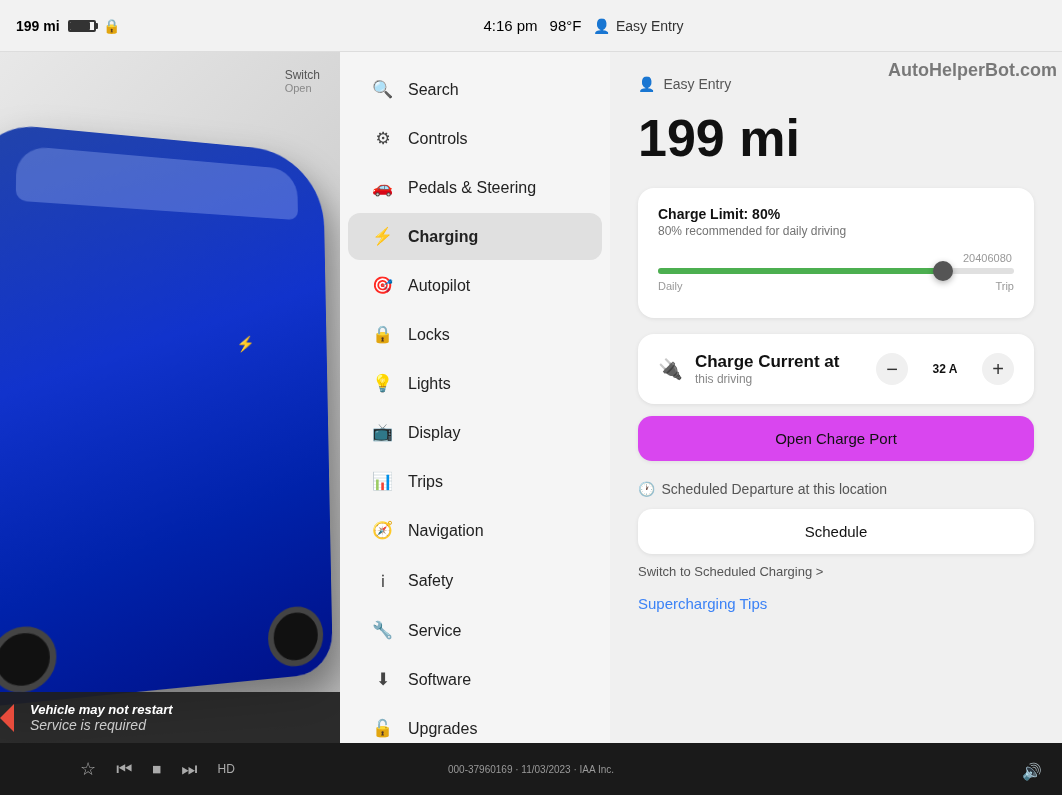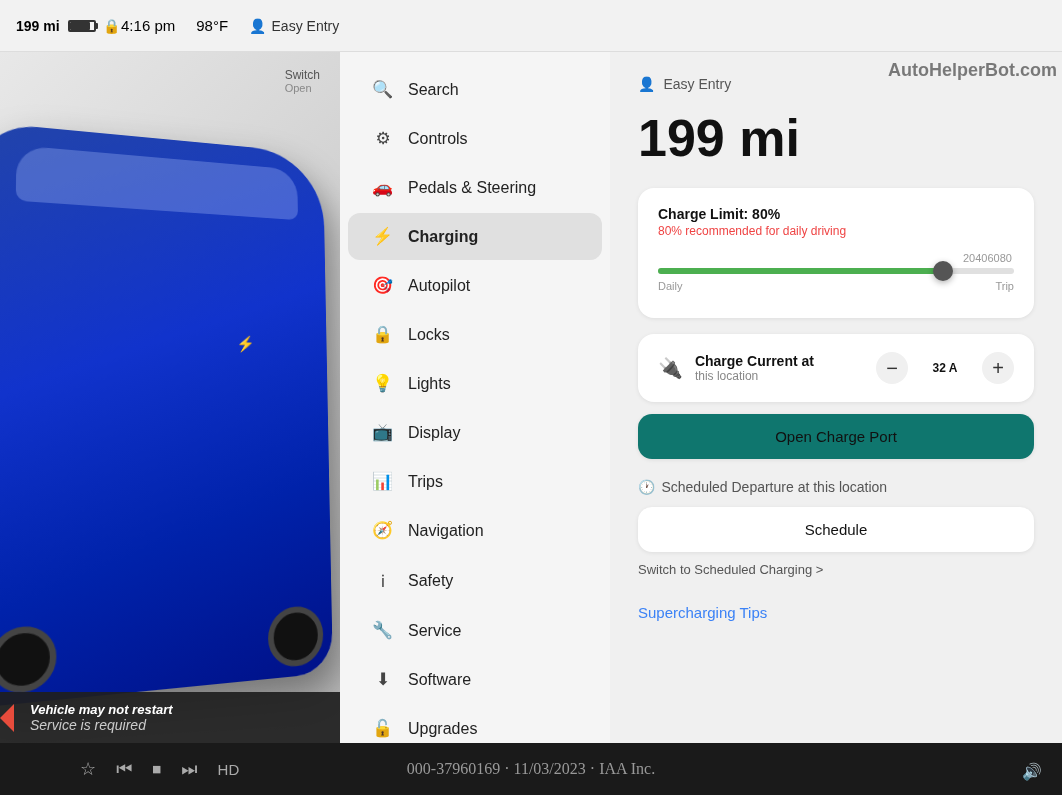--- a/index.html
+++ b/index.html
@@ -60,22 +60,22 @@
     .battery-fill {
       width: 85%;
       height: 100%;
       background: #333;
       border-radius: 1px;
     }
     .status-center {
       flex: 1;
       display: flex;
       align-items: center;
-      justify-content: flex-start;
-      gap: 21px;
+      justify-content: center;
+      gap: 12px;
       font-size: 15px;
       font-weight: 500;
     }
     .status-right {
       display: flex;
       align-items: center;
       gap: 8px;
       font-size: 14px;
       font-weight: 500;
     }
@@ -262,21 +262,21 @@
       box-shadow: 0 1px 4px rgba(0,0,0,0.08);
     }
     .charge-limit-title {
       font-size: 14px;
       font-weight: 600;
       color: #111;
       margin-bottom: 2px;
     }
     .charge-limit-sub {
       font-size: 12px;
-      color: #ef4444;
+      color: #737373;
       margin-bottom: 14px;
     }
     .slider-container {
       position: relative;
       margin-bottom: 8px;
     }
     .slider-labels {
       display: flex;
       justify-content: flex-end;
       font-size: 11px;
@@ -331,21 +331,21 @@
     }
     .charge-current-row {
       display: flex;
       align-items: center;
       gap: 12px;
     }
     .charge-current-label {
       flex: 1;
     }
     .charge-current-title {
-      font-size: 14px;
+      font-size: 17px;
       font-weight: 600;
       color: #111;
     }
     .charge-current-sub {
       font-size: 12px;
       color: #888;
     }
     .charge-controls {
       display: flex;
       align-items: center;
@@ -380,21 +380,21 @@
       font-size: 20px;
       cursor: pointer;
       display: flex;
       align-items: center;
       justify-content: center;
       color: #333;
     }
 
     
     .open-port-btn {
-      background: #0f766e;
+      background: #d946ef;
       border: none;
       border-radius: 14px;
       padding: 14px 20px;
       font-size: 15px;
       font-weight: 500;
       color: #111;
       cursor: pointer;
       width: 100%;
       text-align: center;
       box-shadow: 0 1px 4px rgba(0,0,0,0.08);
@@ -429,21 +429,21 @@
     }
     .switch-charging-link {
       font-size: 13px;
       color: #555;
       cursor: pointer;
     }
     .supercharging-link {
       font-size: 15px;
       color: #3b82f6;
       cursor: pointer;
-      margin-top: 27px;
+      margin-top: 16px;
       display: block;
     }
 
     
     .bottom-bar {
       position: absolute;
       bottom: 0;
       left: 0;
       right: 0;
       height: 52px;
@@ -474,22 +474,21 @@
       top: 60px;
       right: 5px;
       font-size: 18px;
       font-weight: 700;
       color: rgba(0,0,0,0.5);
       pointer-events: none;
       z-index: 100;
     }
     .bottom-text {
       color: #999;
-      font-size: 16px;
-      font-family: Liberation Serif, serif;
+      font-size: 10px;
     }
     .bottom-right-icon {
       position: absolute;
       right: 20px;
       bottom: 14px;
       color: #888;
       font-size: 16px;
     }
   </style>
 </head>
@@ -631,21 +630,21 @@
       </div>
     </div>
   </div>
 
   
   <div class="charge-current-card">
     <div class="charge-current-row">
       <span style="font-size:20px;">🔌</span>
       <div class="charge-current-label">
         <div class="charge-current-title">Charge Current at</div>
-        <div class="charge-current-sub">this location</div>
+        <div class="charge-current-sub">this driving</div>
       </div>
       <div class="charge-controls">
         <button class="charge-btn">−</button>
         <span class="charge-value">32 A</span>
         <button class="charge-plus">+</button>
       </div>
     </div>
   </div>
 
   
@@ -663,17 +662,17 @@
 
   <span class="supercharging-link">Supercharging Tips</span>
 </div>
 
 <div class="bottom-bar">
   <div class="bottom-controls">
     <span class="bottom-ctrl-icon">☆</span>
     <span class="bottom-ctrl-icon">⏮</span>
     <span class="bottom-ctrl-icon">⏹</span>
     <span class="bottom-ctrl-icon">⏭</span>
-    <span class="bottom-ctrl-icon" style="font-size:15px;">HD</span>
+    <span class="bottom-ctrl-icon" style="font-size:12px;">HD</span>
   </div>
   <span class="bottom-text">000-37960169 · 11/03/2023 · IAA Inc.</span>
   <span class="bottom-right-icon">🔊</span>
 </div>
 
 </body></html>

